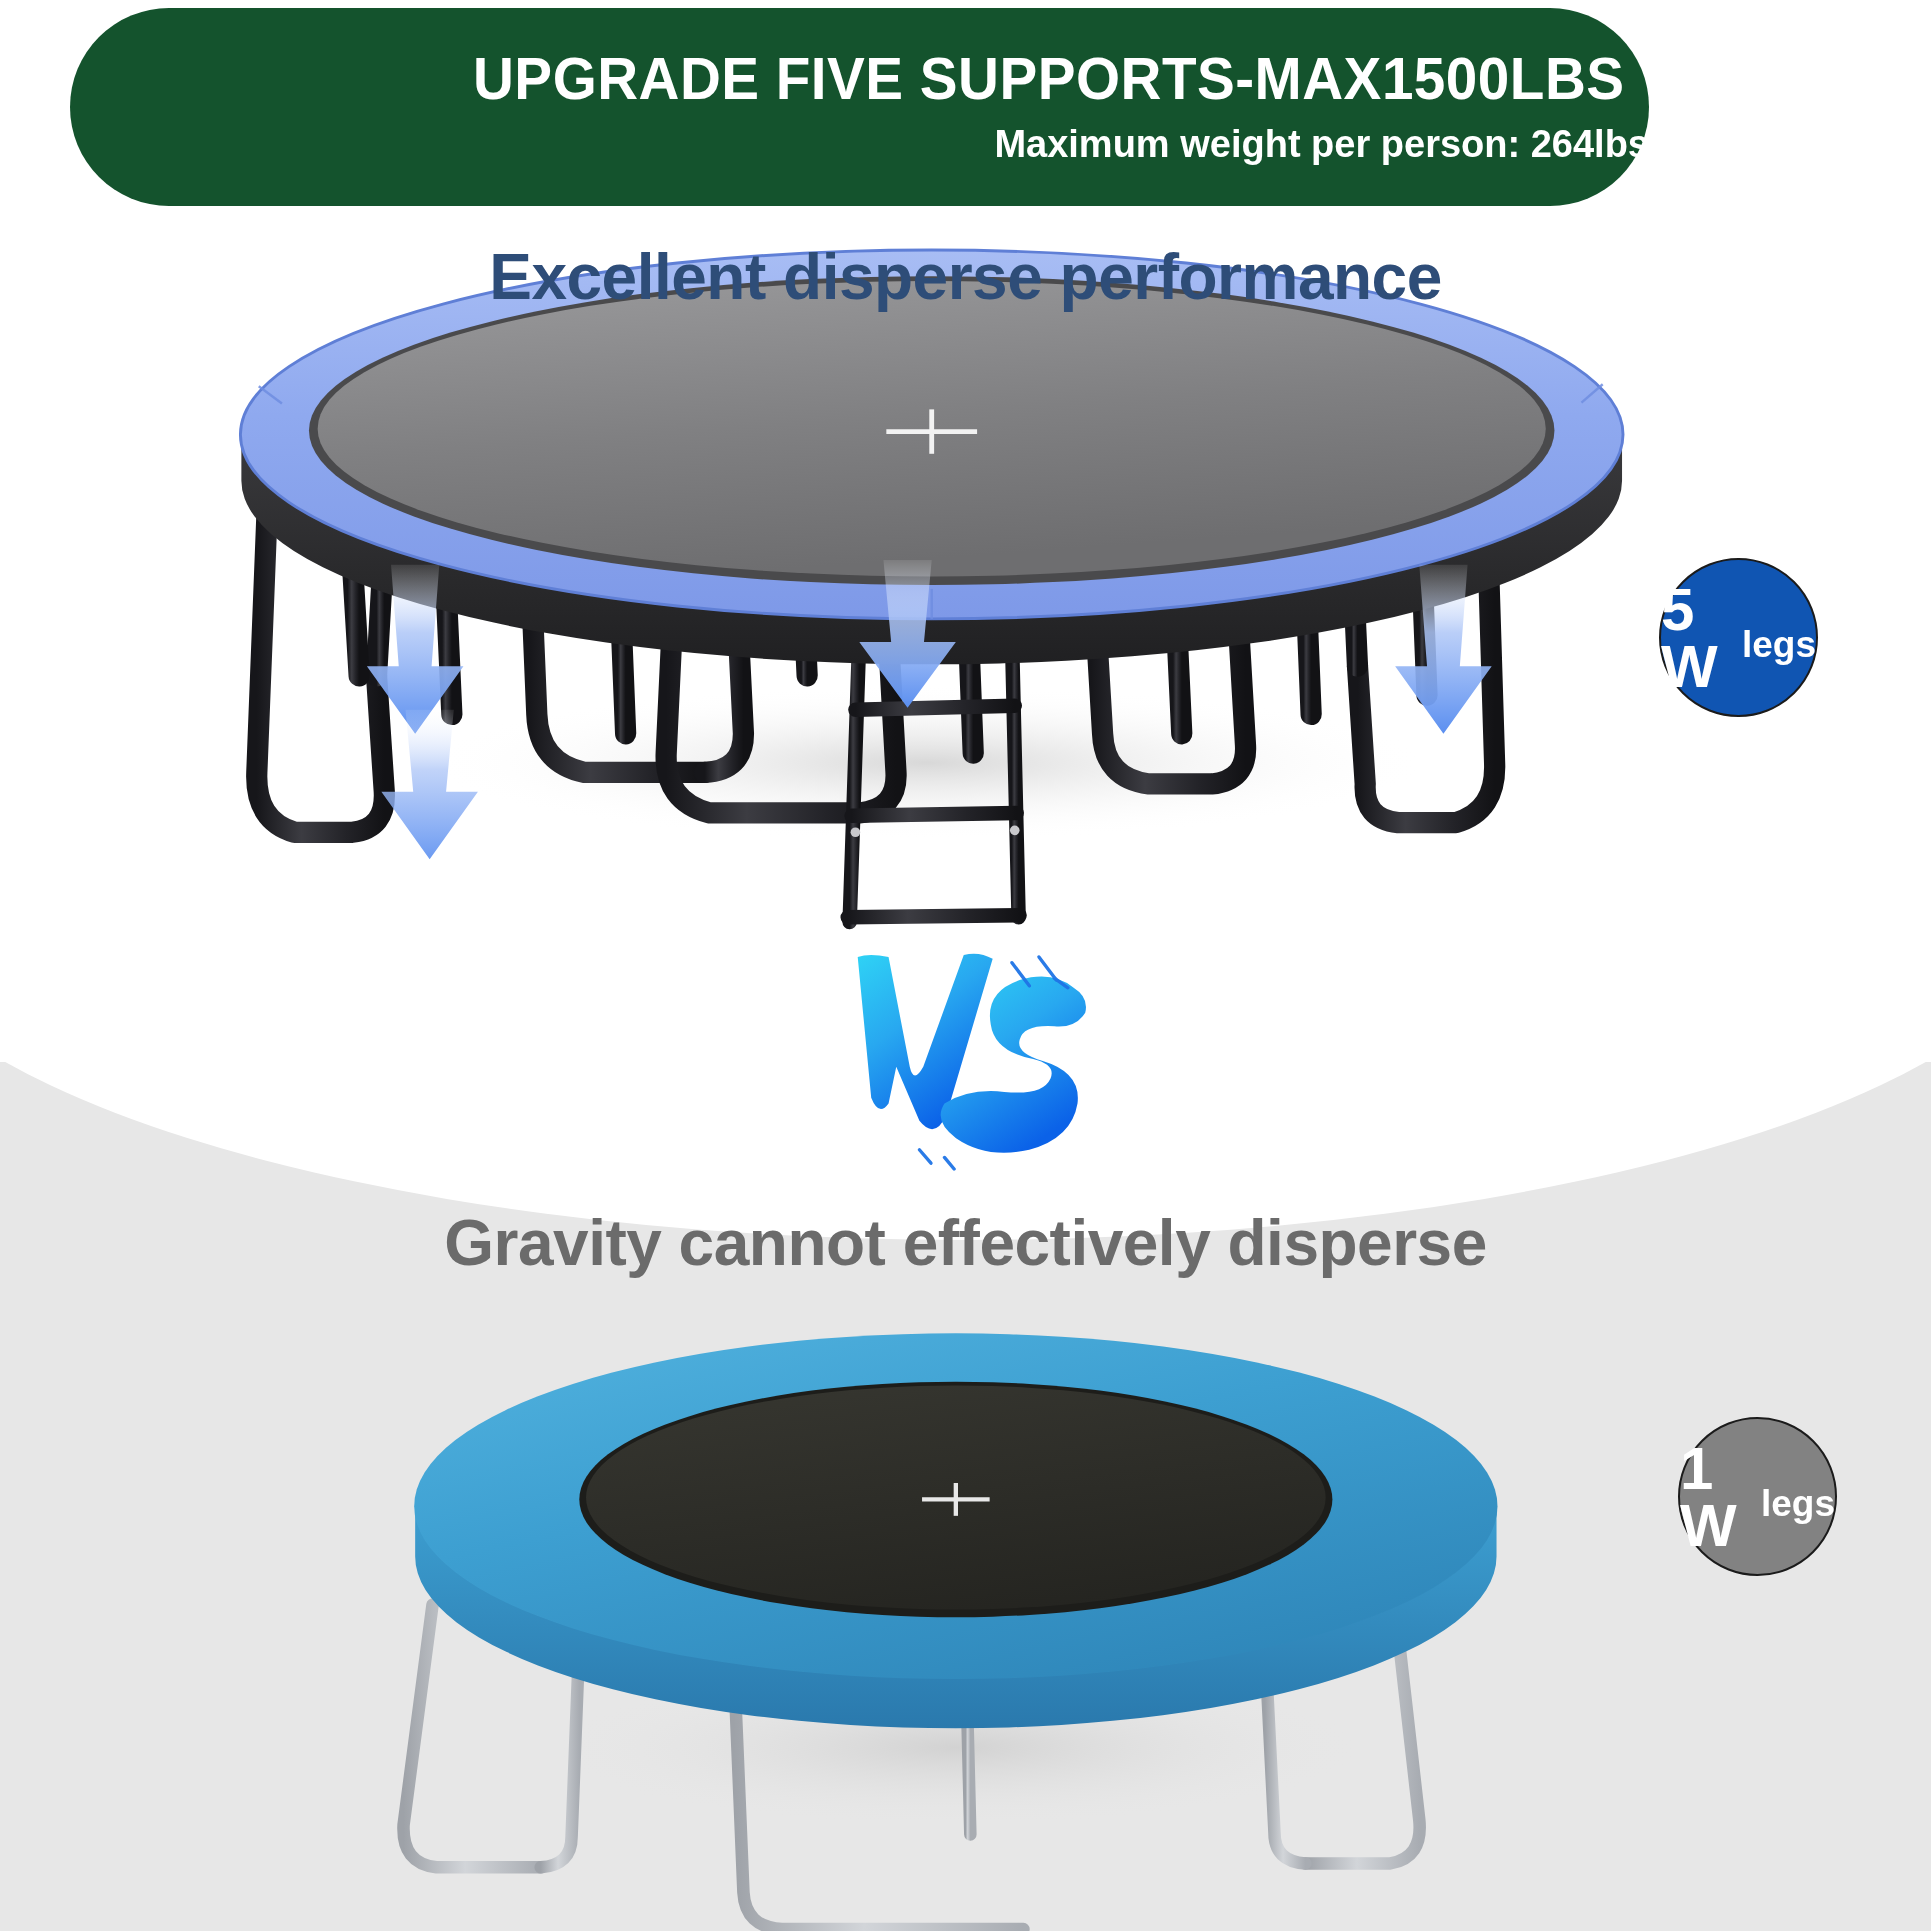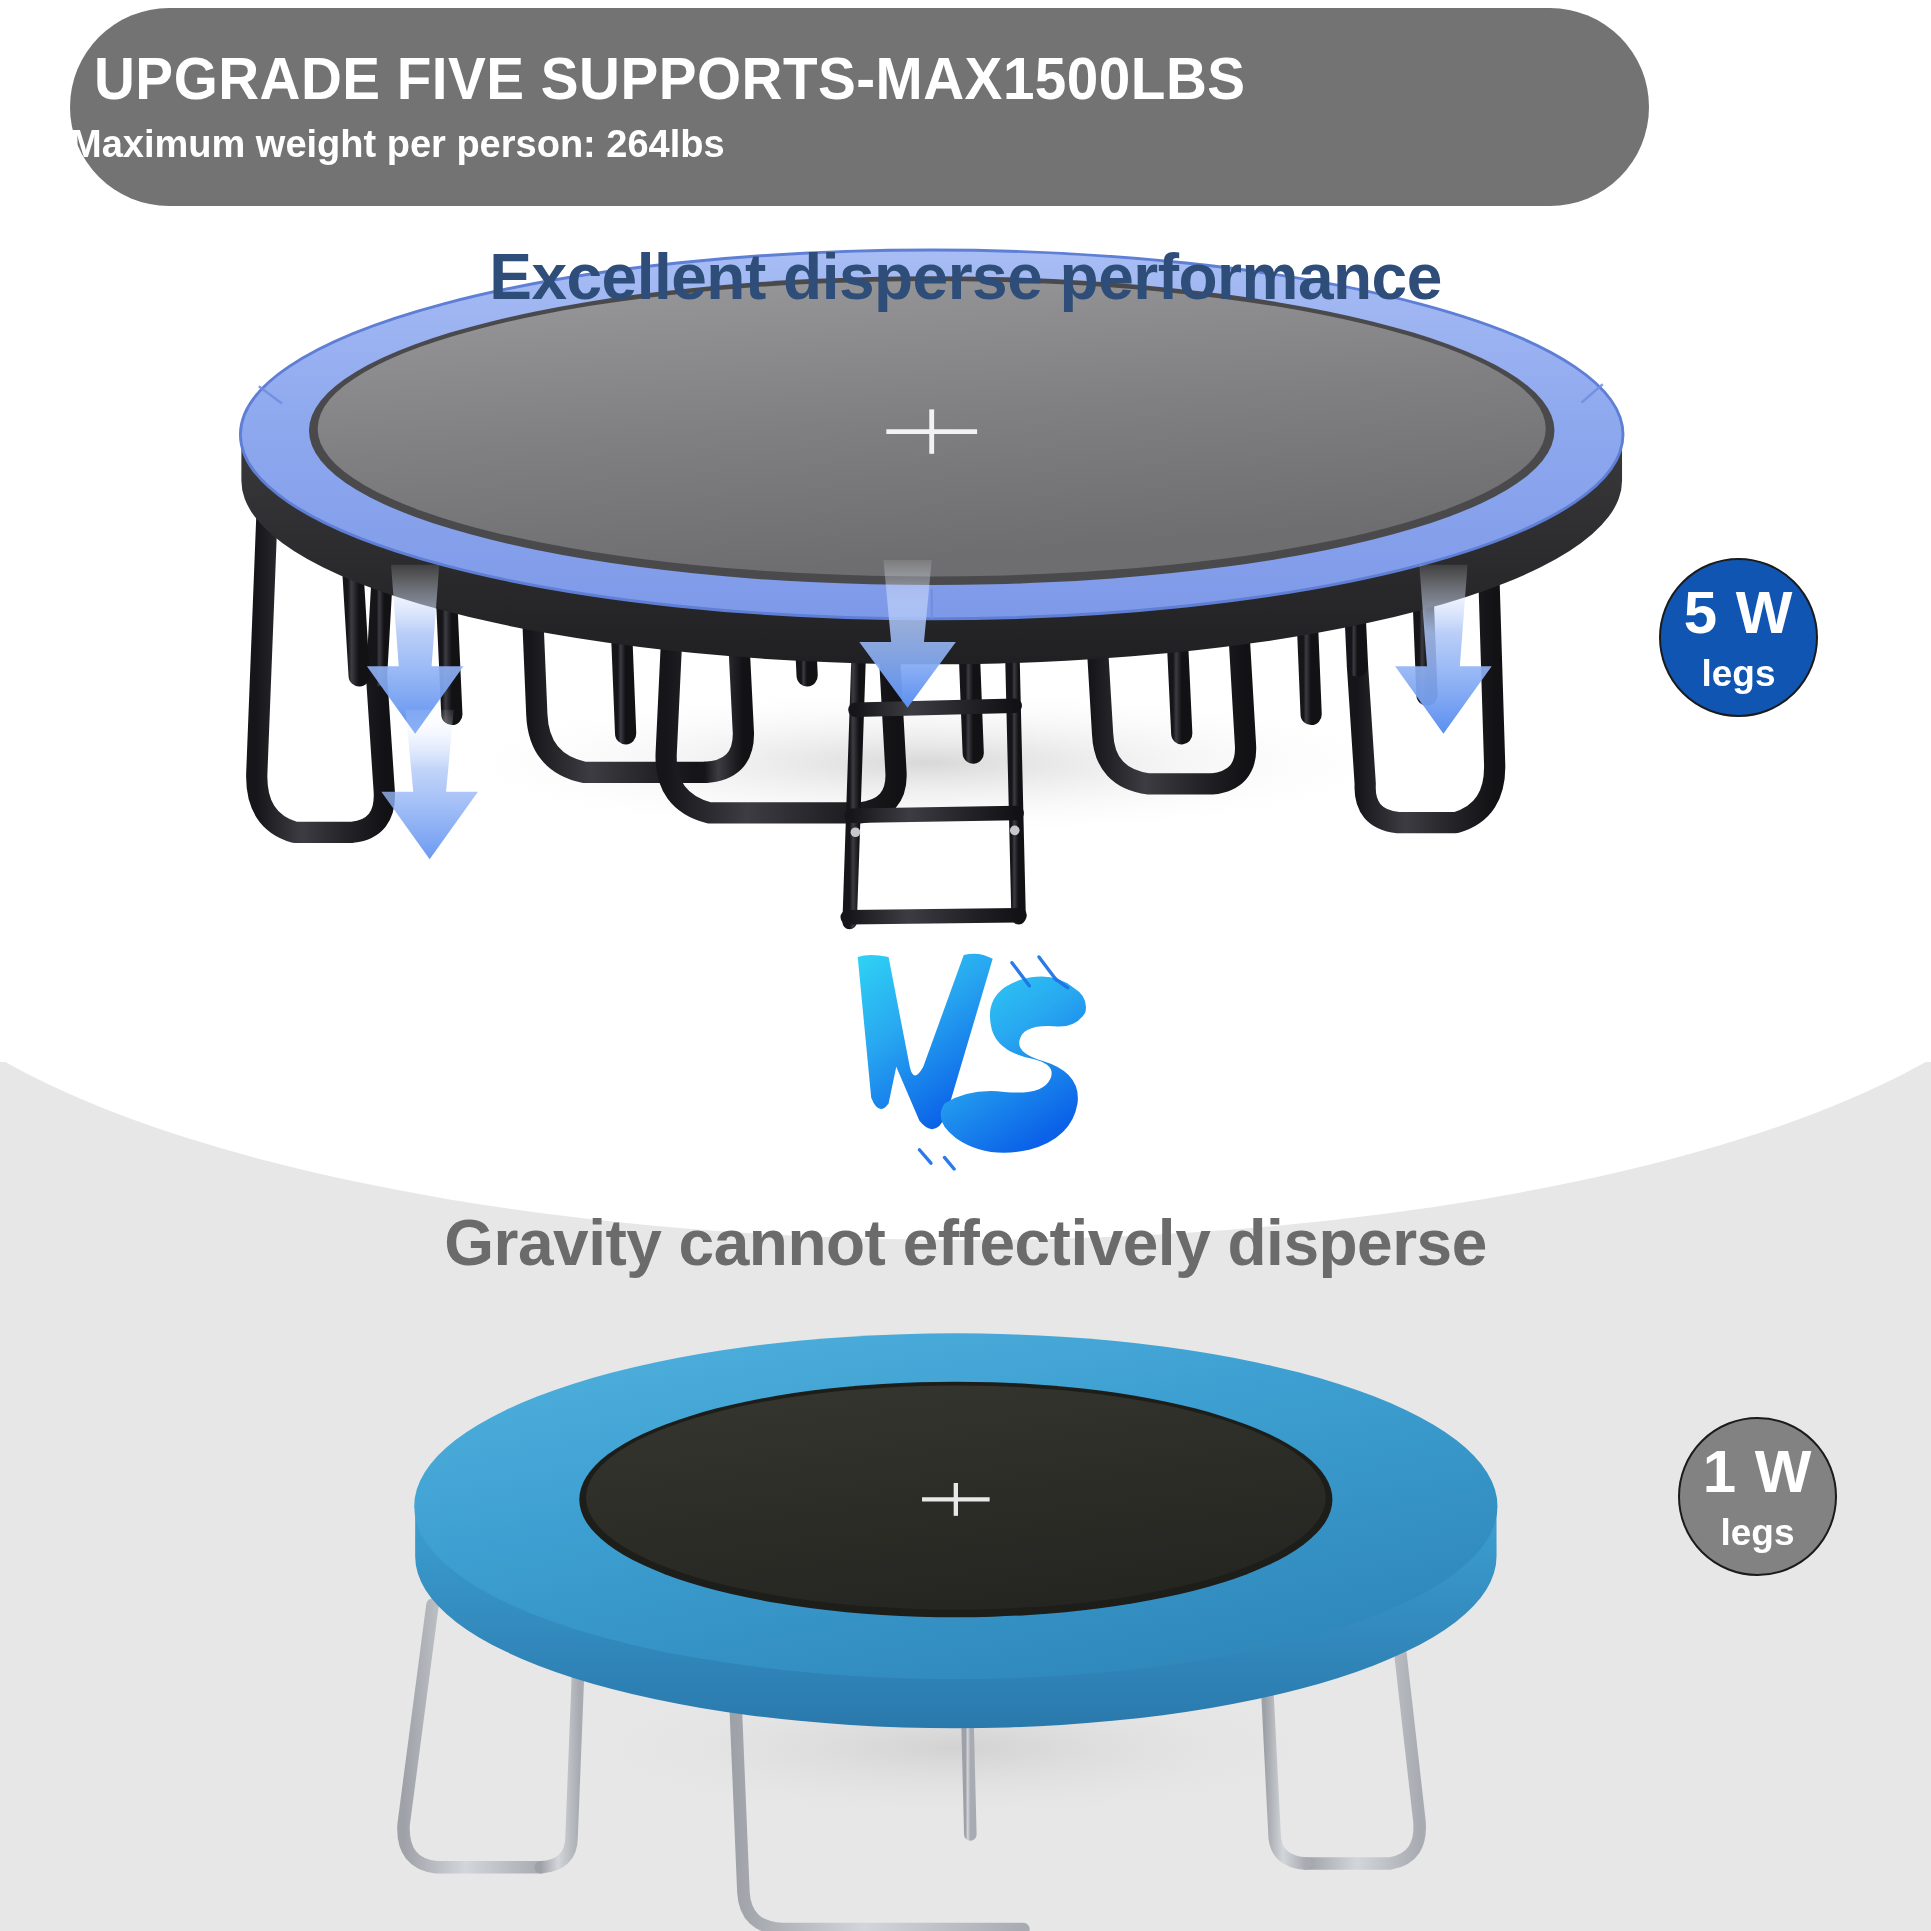--- a/index.html
+++ b/index.html
@@ -18,22 +18,22 @@
     background:#e7e7e7;overflow:hidden;
   }
   .gray-curve{
     position:absolute;left:-135px;top:-170px;width:2201px;height:348px;
     background:#ffffff;border-radius:0 0 50% 50%/0 0 100% 100%;
   }
 
   
   .banner{
     position:absolute;left:70px;top:7.7px;width:1579px;height:198px;
-    background:#737373;border-radius:100px;
-    display:flex;flex-direction:column;align-items:flex-start;justify-content:center;
+    background:#14532d;border-radius:100px;
+    display:flex;flex-direction:column;align-items:flex-end;justify-content:center;
   }
   .banner-title{
     color:#ffffff;font-size:59px;font-weight:bold;letter-spacing:0.5px;
     line-height:1.0;white-space:nowrap;
     font-family:"Liberation Sans", sans-serif;
     transform:scaleX(0.96);
   }
   .banner-sub{
     color:#ffffff;font-size:38px;font-weight:700;line-height:1.0;margin-top:15.4px;
     white-space:nowrap;font-family:"Liberation Sans", sans-serif;
@@ -47,21 +47,21 @@
   }
   .h-bottom{
     position:absolute;left:0;top:1211px;width:1931px;text-align:center;
     color:#6b6b6b;font-size:64px;font-weight:bold;line-height:1;
     font-family:"Liberation Sans", sans-serif;letter-spacing:-0.5px;
   }
 
   
   .badge{
     position:absolute;border-radius:50%;
-    display:flex;flex-direction:column;align-items:center;justify-content:center;
+    display:flex;flex-direction:row;align-items:center;justify-content:center;
     color:#fff;border:2.9px solid #1b1b1b;box-sizing:border-box;
   }
   .badge .big{font-size:60px;font-weight:bold;line-height:0.95;letter-spacing:1px;}
   .badge .small{font-size:37px;font-weight:700;line-height:1;margin-top:14px;}
   .badge-5w{left:1659px;top:558px;width:159px;height:159px;background:#1055b2;}
   .badge-3w{left:1678px;top:1417px;width:159px;height:159px;background:#828282;}
 
   
   .more-stable{
     position:absolute;left:555px;top:687px;width:821px;

